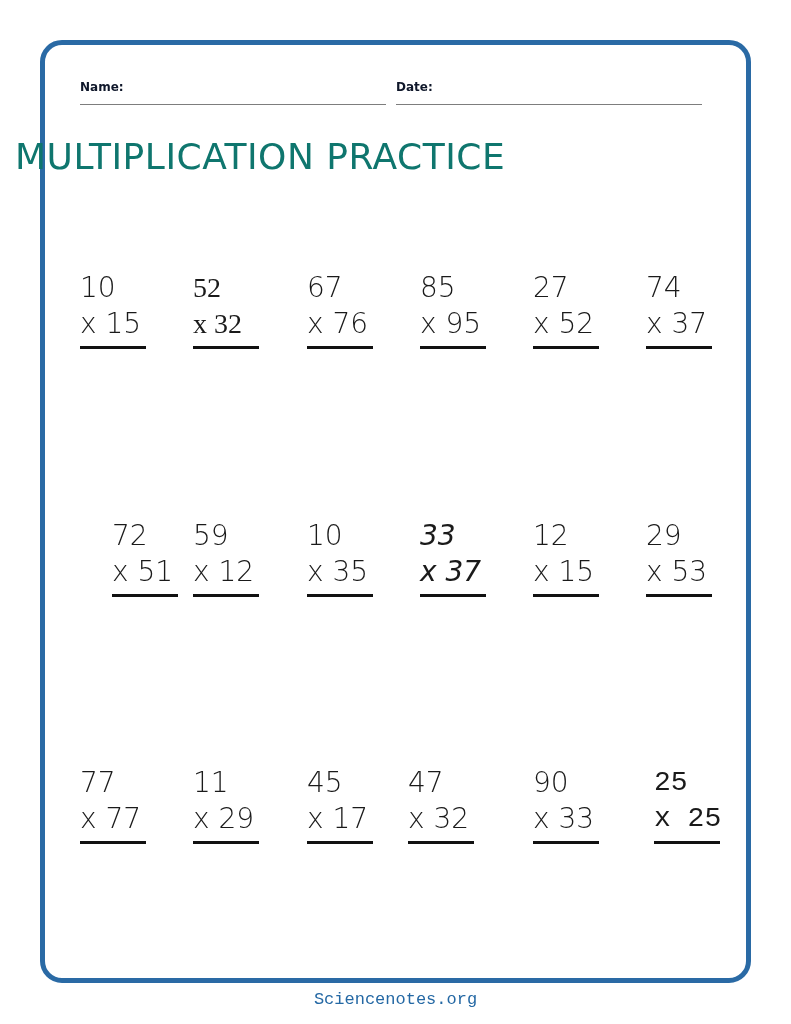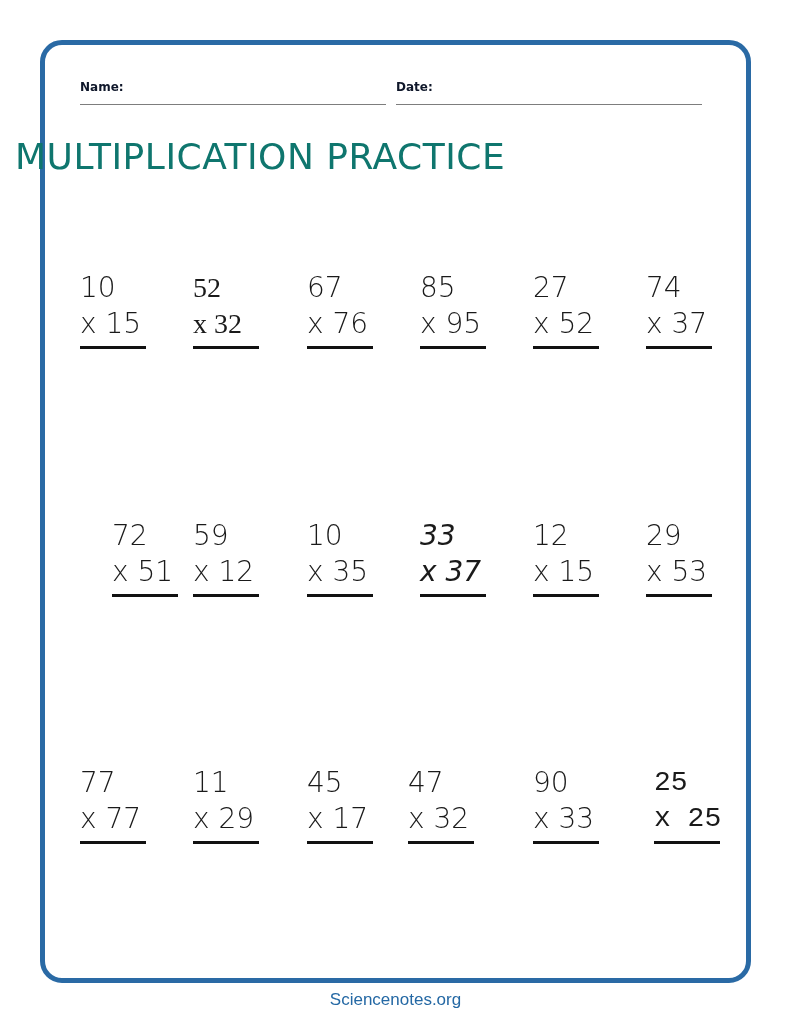--- a/index.html
+++ b/index.html
@@ -28,21 +28,21 @@
   .problem {
     position: absolute; width: 66px;
     font-family: "DejaVu Sans", sans-serif; font-weight: 300; font-size: 28px; color: #1a1a1a;
     line-height: 36px;
   }
   .problem .num { display: block; letter-spacing: 0px; }
   .problem .mul { display: block; white-space: pre; }
   .problem .bar { display: block; height: 3px; background: #111; margin-top: 4px; width: 66px; }
   .footer {
     position: absolute; left: 0; width: 791px; top: 990px; text-align: center;
-    font-family: Liberation Sans, sans-serif; font-size: 17px; color: #2468a4;
+    font-family: Liberation Mono, monospace; font-size: 17px; color: #2468a4;
   }
 </style>
 </head>
 <body>
 
 <div class="frame"></div>
 
 <div class="field" style="left:80px; width:306px;">
   <span class="field-label">Name:</span>
 </div>

